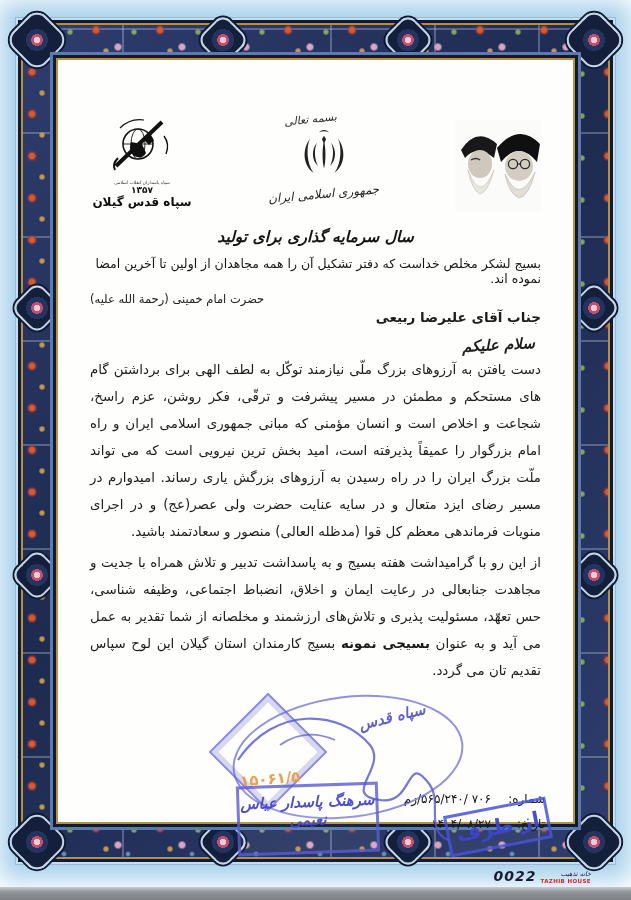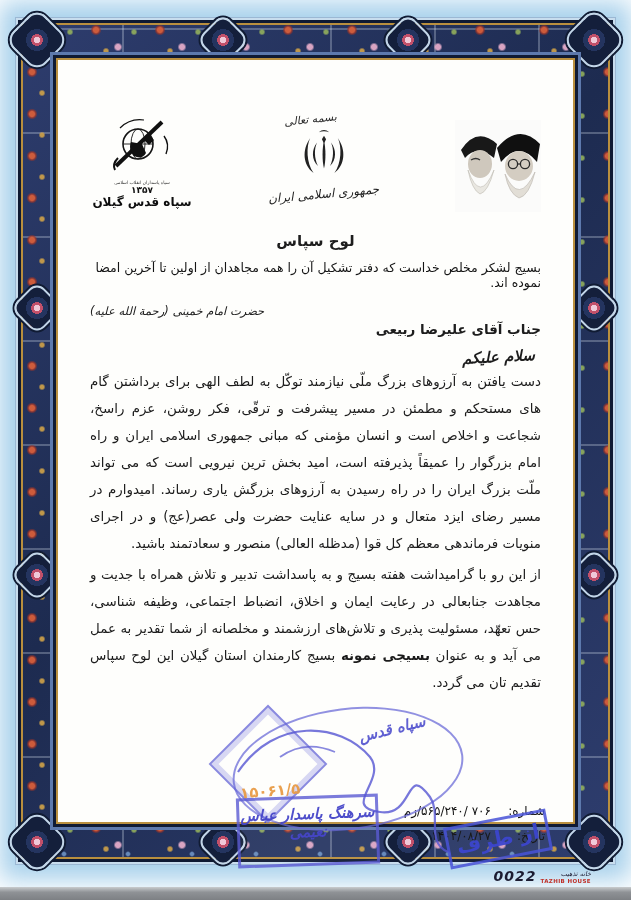--- a/index.html
+++ b/index.html
@@ -39,21 +39,21 @@
   .bismillah{font-size:11px;font-style:italic;color:#2b2b2b;transform:rotate(-6deg);display:inline-block;margin-right:26px;}
   .emblem-caption{font-size:12px;font-style:italic;color:#222;transform:rotate(-5deg);display:inline-block;margin-top:1px;}
   .col-logo{width:104px;text-align:center;padding-top:8px;}
   .irgc-side{font-size:4.5px;color:#333;line-height:1.5;}
   .irgc-year{font-size:9px;font-weight:bold;color:#111;margin-top:-2px;}
   .irgc-unit{font-size:12px;font-weight:bold;color:#0d0d0d;}
   .slogan{text-align:center;font-size:15.5px;font-weight:bold;font-style:italic;color:#141414;margin-top:10px;}
   .title{text-align:center;font-size:15px;font-weight:bold;margin-top:14px;}
   
   .quote{font-size:12.5px;margin-top:10px;color:#151515;}
-  .quote-attr{font-size:11.5px;font-style:italic;text-align:left;margin-top:14px;color:#202020;}
+  .quote-attr{font-size:11.5px;text-align:left;margin-top:6px;color:#202020;}
   .recipient{font-weight:bold;font-size:13.5px;line-height:1.65;}
   .salutation{font-size:15px;font-weight:bold;font-style:italic;transform:rotate(-3deg);display:inline-block;margin:8px 6px 0 0;}
   .body-p{font-size:13.4px;line-height:27px;text-align:justify;margin:2px 0 0 0;color:#1b1b1b;}
   .body-p + .body-p{margin-top:4px;}
   
   .sig-area{position:relative;height:170px;margin-top:6px;}
   .sig-text{position:absolute;left:58px;top:34px;width:265px;text-align:center;z-index:1;}
   .sig-name{font-size:13.5px;font-weight:bold;}
   .sig-title{font-size:13.5px;font-weight:bold;margin-top:13px;}
   .stamp{position:absolute;box-sizing:border-box;z-index:2;}
@@ -152,22 +152,22 @@
           <path d="M14,44 q-6,6 -3,12" stroke="#101010" stroke-width="2" fill="none"></path>
           <path d="M16,14 q10,-10 24,-8" stroke="#101010" stroke-width="1.2" fill="none"></path>
           <path d="M60,22 q6,8 2,18" stroke="#101010" stroke-width="1.4" fill="none"></path>
         </svg>
         <div class="irgc-side">سپاه پاسداران انقلاب اسلامی</div>
         <div class="irgc-year">۱۳۵۷</div>
         <div class="irgc-unit">سپاه قدس گیلان</div>
       </div>
     </div>
 
-
-    <div class="title">لوح سپاس</div>
+    <div class="slogan">سال سرمایه گذاری برای تولید</div>
+
 
     <div class="quote">بسیج لشکر مخلص خداست که دفتر تشکیل آن را همه مجاهدان از اولین تا آخرین امضا نموده اند.</div>
     <div class="quote-attr">حضرت امام خمینی (رحمة الله علیه)</div>
 
     <div class="recipient">
       <div>جناب آقای علیرضا ربیعی</div>
     </div>
 
     <div>
       <span class="salutation">سلام علیکم</span>

